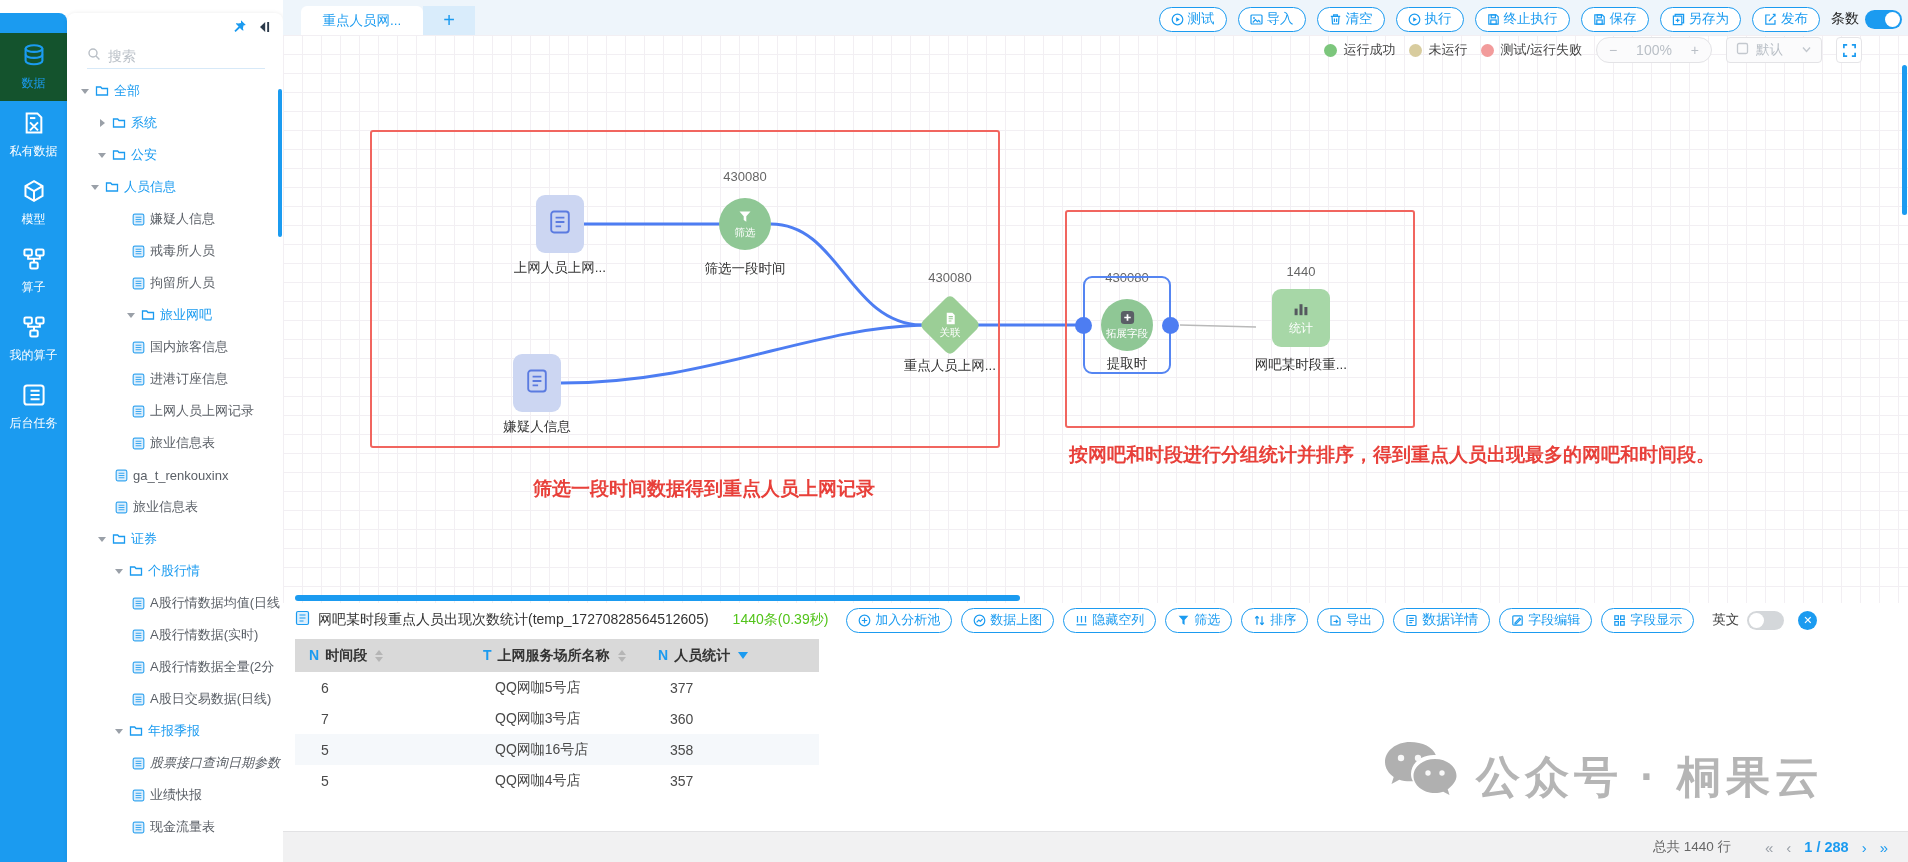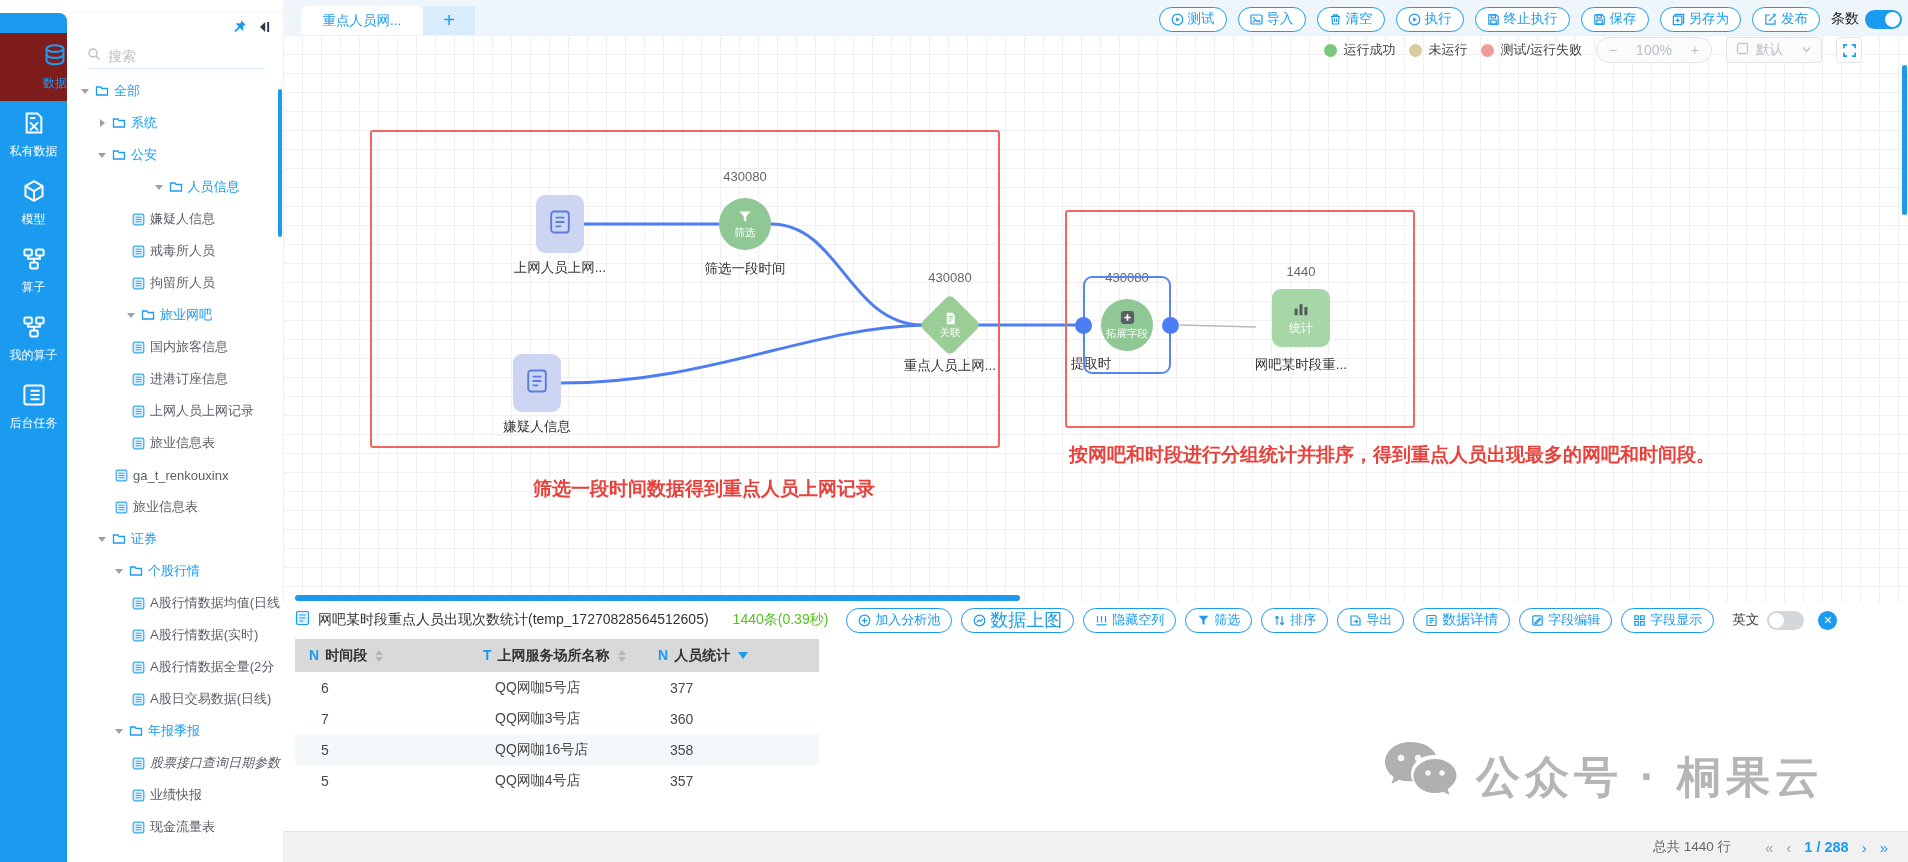--- a/index.html
+++ b/index.html
@@ -5,21 +5,21 @@
   * { margin:0; padding:0; box-sizing:border-box; }
   html,body { width:1908px; height:862px; overflow:hidden; background:#fff;
     font-family:"Liberation Sans","DejaVu Sans",sans-serif; }
 
   
   #rail { position:absolute; left:0; top:0; width:67px; height:862px; }
   #rail-bg { position:absolute; left:0; top:13px; width:67px; height:849px;
     background:#1b9bf0; border-radius:0 8px 0 0; }
   .rail-item { position:relative; width:67px; height:68px; display:flex; flex-direction:column;
     align-items:center; justify-content:center; gap:4px; color:#fff; cursor:pointer; }
-  .rail-item.active { background:#7f1d1d; color:#1b9bf0;align-items:flex-end; }
+  .rail-item.active { background:#14532d; color:#1b9bf0; }
   .rail-item .lbl { font-size:12px; }
   .rail-item svg { width:24px; height:24px; }
 
   
   #tree-panel { position:absolute; left:67px; top:13px; width:216px; height:849px;
     background:#fff; border-radius:8px 8px 0 0; box-shadow:0 0 4px rgba(0,0,0,.08); overflow:hidden; }
   #tree-tools { position:absolute; top:6px; right:12px; display:flex; gap:10px; align-items:center; }
   #search-row { position:absolute; left:20px; top:30px; width:178px; height:26px;
     border-bottom:1px solid #d7e9f8; display:flex; align-items:center; gap:7px; color:#b9bfc6; }
   #search-row input { border:none; outline:none; font-size:14px; width:140px; color:#555;
@@ -234,21 +234,21 @@
       </div>
       <div class="tree-row folder" style="padding-left: 31px;">
         <span class="arr exp"></span>
         <span style="width: 14px; height: 14px; display: inline-flex;">
           <svg viewBox="0 0 14 14" fill="none" stroke="#1b9bf0" stroke-width="1.3">
             <path d="M1.5 3h4.2L7 4.5h5.5V11h-11z"></path>
           </svg>
         </span>
         <span>公安</span>
       </div>
-      <div class="tree-row folder" style="padding-left: 44px; justify-content: center;">
+      <div class="tree-row folder" style="padding-left: 24px;">
         <span class="arr exp"></span>
         <span style="width: 14px; height: 14px; display: inline-flex;">
           <svg viewBox="0 0 14 14" fill="none" stroke="#1b9bf0" stroke-width="1.3">
             <path d="M1.5 3h4.2L7 4.5h5.5V11h-11z"></path>
           </svg>
         </span>
         <span>人员信息</span>
       </div>
       <div class="tree-row table" style="padding-left: 65px;">
         <span style="width: 13px; height: 13px; display: inline-flex;">
@@ -615,21 +615,21 @@
       <div class="circle-node" style="left: 818px; top: 264px;">
         <span style="display: inline-flex;">
           <svg viewBox="0 0 18 18" width="17" height="17">
             <rect x="2" y="2" width="14" height="14" rx="3.5" fill="#5a5f66"></rect>
             <path d="M9 5.6v6.8M5.6 9h6.8" stroke="#fff" stroke-width="1.8"></path>
           </svg>
         </span>
         <div class="ntxt">拓展字段</div>
       </div>
       <div class="node-count" style="left: 844px; top: 235px; position: absolute;">430080</div>
-      <div class="node-title" style="left: 808px; top: 320px; position: absolute;">提取时</div>
+      <div class="node-title" style="left: 844px; top: 320px; position: absolute;">提取时</div>
       <div id="select-box" style="left: 800px; top: 241px; width: 88px; height: 98px;"></div>
       <div class="port" style="left: 792px; top: 281.5px;"></div>
       <div class="port" style="left: 879px; top: 281.5px;"></div>
       <div class="square-node" style="left: 989px; top: 254px;">
         <span style="display: inline-flex;">
           <svg viewBox="0 0 18 18" width="18" height="18">
             <rect x="2.6" y="8.6" width="3" height="6.6" fill="#55595f"></rect>
             <rect x="7.5" y="4.2" width="3" height="11" fill="#55595f"></rect>
             <rect x="12.4" y="7" width="3" height="8.2" fill="#55595f"></rect>
           </svg>
@@ -661,21 +661,21 @@
     <div id="rp-buttons">
         <button class="pill-btn" style="font-size: 13px;">
           <span style="display: inline-flex; width: 13px; height: 13px;">
             <svg viewBox="0 0 13 13" fill="none" stroke="currentColor" stroke-width="1.2">
               <circle cx="6.5" cy="6.5" r="5.3"></circle>
               <path d="M6.5 3.8v5.4M3.8 6.5h5.4"></path>
             </svg>
           </span>
           <span>加入分析池</span>
         </button>
-        <button class="pill-btn" style="font-size: 18px;">
+        <button class="pill-btn" style="font-size: 13px;">
           <span style="display: inline-flex; width: 13px; height: 13px;">
             <svg viewBox="0 0 13 13" fill="none" stroke="currentColor" stroke-width="1.2">
               <circle cx="6.5" cy="6.5" r="5.3"></circle>
               <path d="M3.6 8.4l2.2-2.4 1.6 1.5 2.2-2.6"></path>
             </svg>
           </span>
           <span>数据上图</span>
         </button>
         <button class="pill-btn" style="font-size: 13px;">
           <span style="display: inline-flex; width: 13px; height: 13px;">

